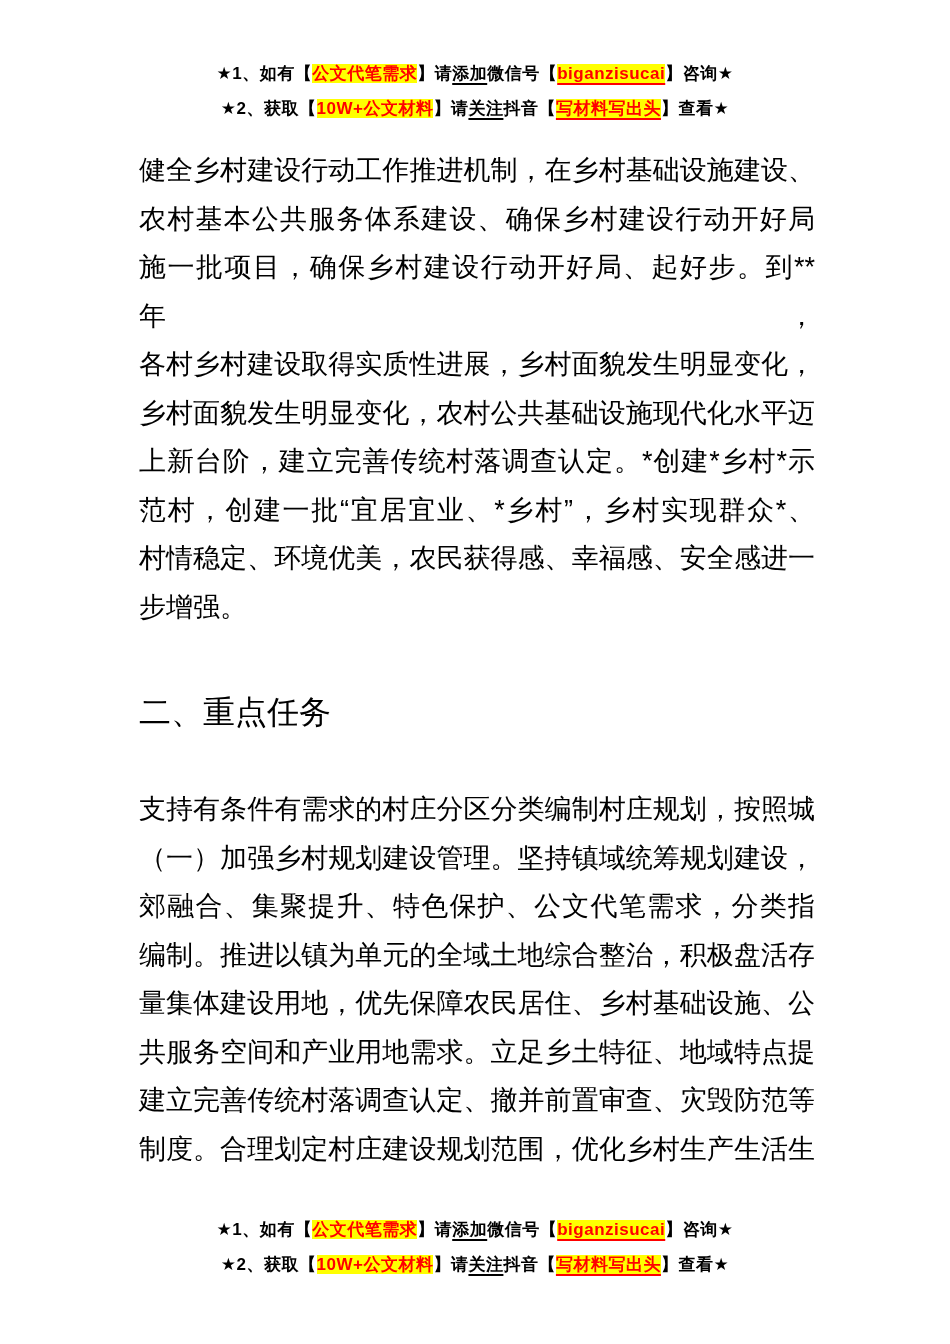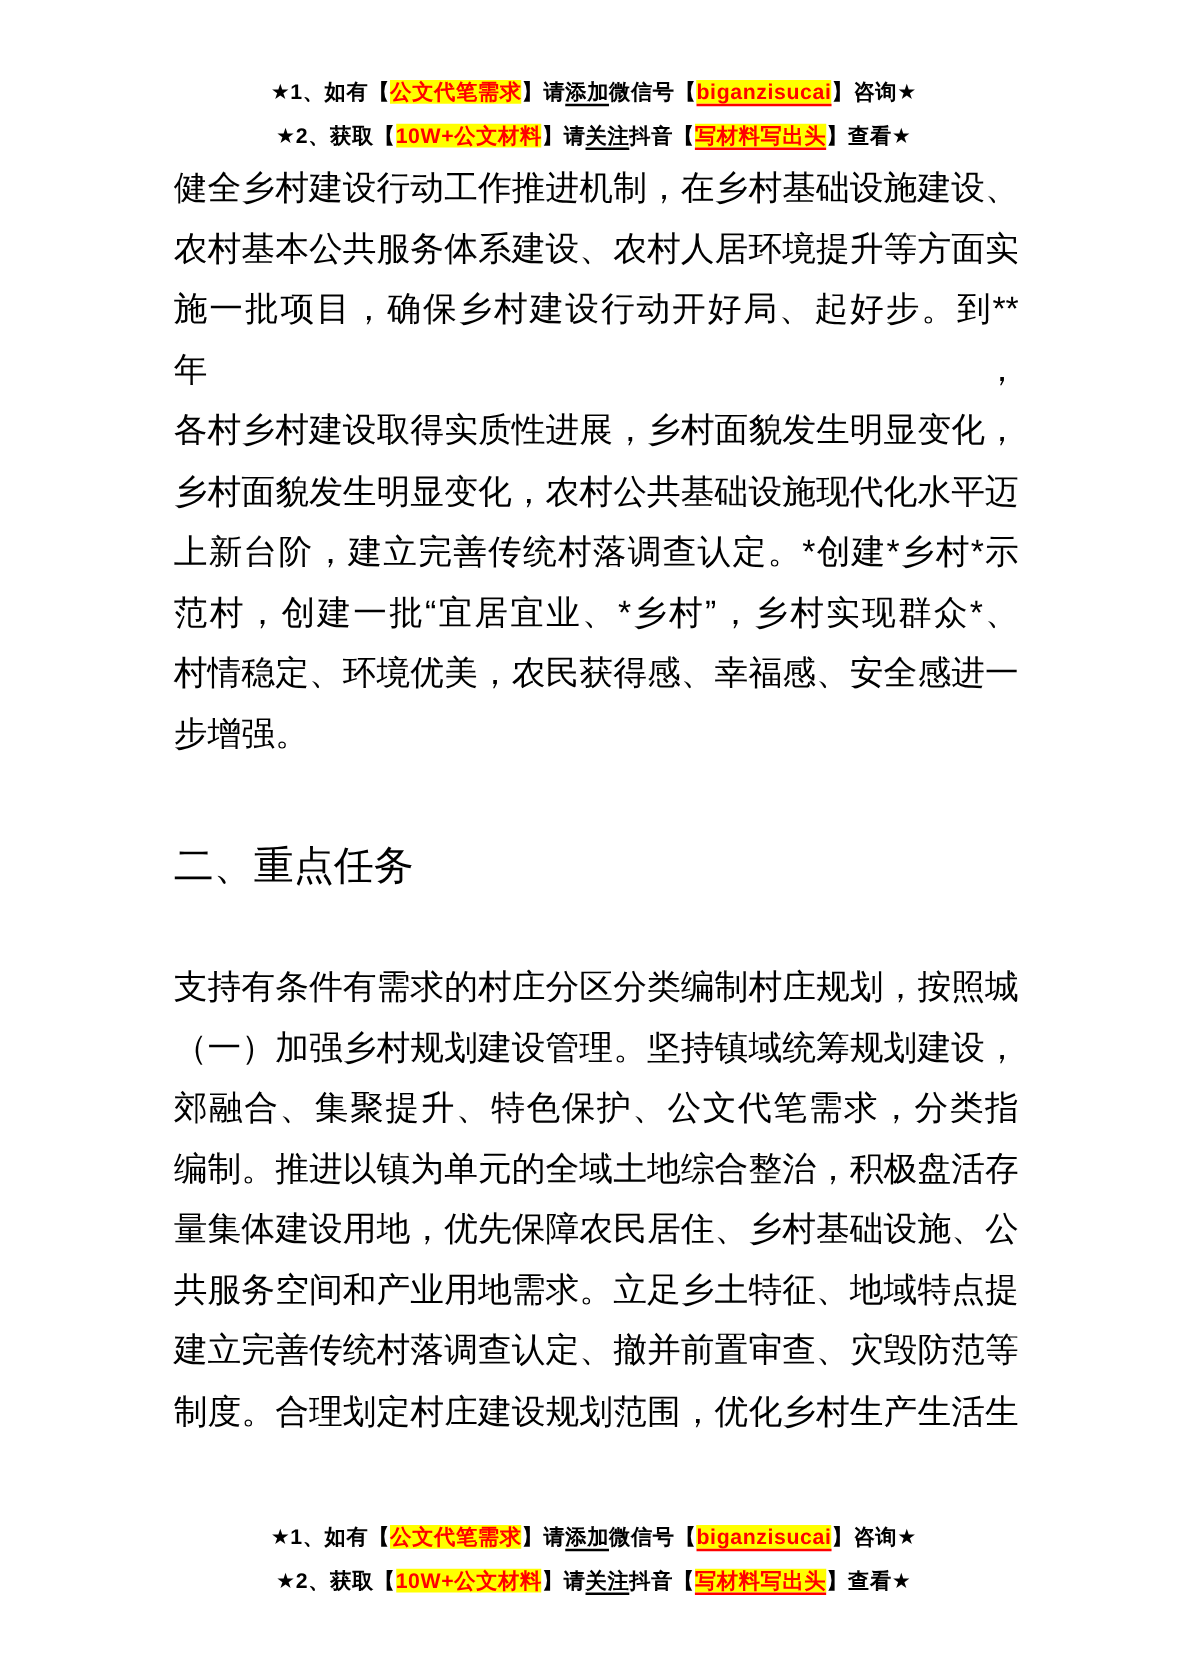--- a/index.html
+++ b/index.html
@@ -7,20 +7,21 @@
     width: 950px; height: 1344px;
     background: #ffffff;
     color: #000000;
     font-family: "Liberation Sans", "DejaVu Sans", sans-serif;
   }
   .page {
     width: 950px; height: 1344px;
     display: flex; flex-direction: column;
     overflow: hidden;
     background: #ffffff;
+    gap: 20px;
   }
   
   .banner {
     text-align: center;
     font-weight: bold;
     font-size: 17px;
     line-height: 35px;
     letter-spacing: 0.5px;
     white-space: nowrap;
   }
@@ -69,21 +70,21 @@
 <div class="page">
 
   <div class="banner banner-top">
     <div class="banner-line"><span class="seg s-k">★1、如有【</span><span class="seg s-rh">公文代笔需求</span><span class="seg s-k">】请</span><span class="seg s-ku">添加</span><span class="seg s-k">微信号【</span><span class="seg s-rhu">biganzisucai</span><span class="seg s-k">】咨询★</span></div>
     <div class="banner-line"><span class="seg s-k">★2、获取【</span><span class="seg s-rh">10W+公文材料</span><span class="seg s-k">】请</span><span class="seg s-ku">关注</span><span class="seg s-k">抖音【</span><span class="seg s-rhu">写材料写出头</span><span class="seg s-k">】查看★</span></div>
   </div>
 
   <div class="content">
     <div class="para">
         <div class="tline">健全乡村建设行动工作推进机制，在乡村基础设施建设、</div>
-        <div class="tline">农村基本公共服务体系建设、农村人居环境提升等方面实</div>
+        <div class="tline">农村基本公共服务体系建设、确保乡村建设行动开好局</div>
         <div class="tline">施一批项目，确保乡村建设行动开好局、起好步。到**年，</div>
         <div class="tline">各村乡村建设取得实质性进展，乡村面貌发生明显变化，</div>
         <div class="tline">乡村面貌发生明显变化，农村公共基础设施现代化水平迈</div>
         <div class="tline">上新台阶，建立完善传统村落调查认定。*创建*乡村*示</div>
         <div class="tline">范村，创建一批“宜居宜业、*乡村”，乡村实现群众*、</div>
         <div class="tline">村情稳定、环境优美，农民获得感、幸福感、安全感进一</div>
         <div class="tline tline-end">步增强。</div>
       </div>
 
     <div class="heading">二、重点任务</div>

